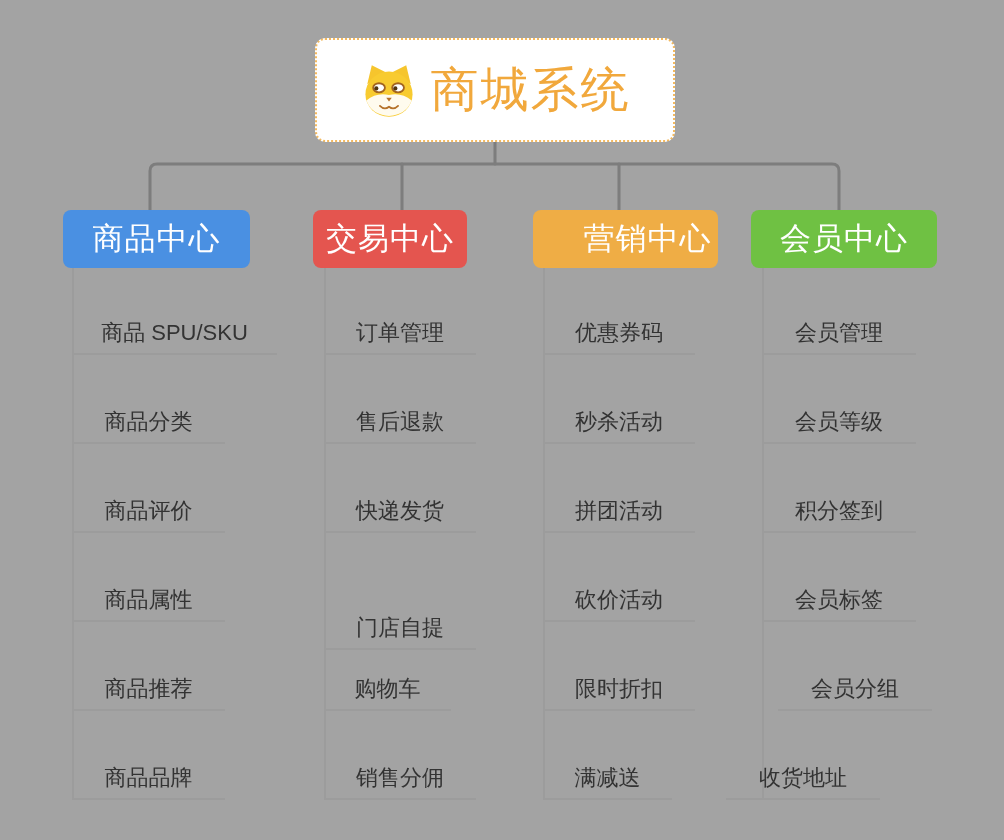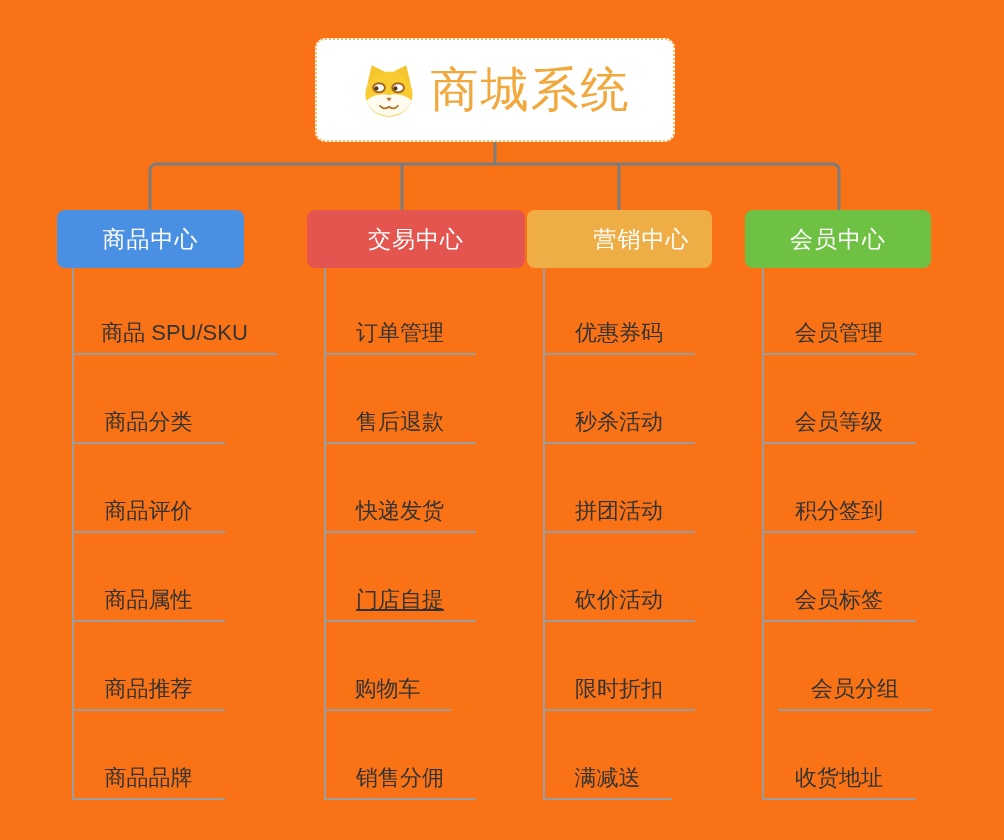--- a/index.html
+++ b/index.html
@@ -24,38 +24,39 @@
   }
   .root-title{
     font-size:48px;
     letter-spacing:2px;
     white-space:nowrap;
   }
   .branch-node{
     position:absolute;top:210px;height:58px;
     border-radius:8px;
     display:flex;align-items:center;justify-content:center;
-    color:#FFFFFF;font-size:23px;letter-spacing:1px;
+    color:#FFFFFF;font-size:31px;letter-spacing:1px;
     box-sizing:border-box;
+    margin-left:6px;
   }
   .subtopic{
     position:absolute;height:48px;
     box-sizing:border-box;
     border-bottom:2px solid #9C9C9C;
     display:flex;align-items:flex-end;justify-content:center;
     padding-bottom:5px;
     font-size:22px;color:#333333;
     white-space:nowrap;
   }
   .doge{flex:0 0 auto;}
 </style>
 </head>
 <body>
 
-<div class="canvas" style="background: #f97316;">
+<div class="canvas" style="background: #a3a3a3;">
 
   <svg class="connectors" viewBox="0 0 1004 840">
     <g>
       <path class="main-link" d="M495 141 L495 164" style="stroke: rgb(125, 125, 125);"></path>
       <path class="main-link" d="M150 210 L150 171 Q150 164 157 164 L832 164 Q839 164 839 171 L839 210" style="stroke: rgb(125, 125, 125);"></path>
       <path class="main-link" d="M402 164 L402 210" style="stroke: rgb(125, 125, 125);"></path>
       <path class="main-link" d="M619 164 L619 210" style="stroke: rgb(125, 125, 125);"></path>
     </g>
     <g>
       <path class="trunk-link" d="M73 267 L73 799" style="stroke: rgb(156, 156, 156);"></path>
@@ -77,21 +78,21 @@
       <circle cx="39" cy="27.7" r="2.3" fill="#53350F"></circle>
       <path d="M29,38 L35,38 L32,42 Z" fill="#B5722B"></path>
       <path d="M22,47 Q27,52 32,48 Q37,52 42,47" stroke="#B5722B" stroke-width="2" fill="none" stroke-linecap="round"></path>
     </svg>
     <span class="root-title" style="color: rgb(241, 168, 60);">商城系统</span>
   </div>
 
   <div class="branch-node" style="left: 57px; width: 187px; background: rgb(74, 144, 226);">
     <span>商品中心</span>
   </div>
-  <div class="branch-node" style="left: 307px; width: 218px; background: rgb(228, 85, 79);">
+  <div class="branch-node" style="left: 307px; width: 154px; background: rgb(228, 85, 79);">
     <span>交易中心</span>
   </div>
   <div class="branch-node" style="left: 527px; width: 185px; background: rgb(239, 173, 69); padding-left: 44px;">
     <span>营销中心</span>
   </div>
   <div class="branch-node" style="left: 745px; width: 186px; background: rgb(111, 193, 67);">
     <span>会员中心</span>
   </div>
 
   <div class="subtopic" style="left:72px;top:307px;width:205px;">
@@ -115,21 +116,21 @@
 
   <div class="subtopic" style="left:324px;top:307px;width:152px;">
     <span>订单管理</span>
   </div>
   <div class="subtopic" style="left:324px;top:396px;width:152px;">
     <span>售后退款</span>
   </div>
   <div class="subtopic" style="left:324px;top:485px;width:152px;">
     <span>快递发货</span>
   </div>
-  <div class="subtopic" style="left:324px;top:574px;width:152px;text-decoration:underline;">
+  <div class="subtopic" style="left:324px;top:602px;width:152px;">
     <span>门店自提</span>
   </div>
   <div class="subtopic" style="left:324px;top:663px;width:127px;">
     <span>购物车</span>
   </div>
   <div class="subtopic" style="left:324px;top:752px;width:152px;">
     <span>销售分佣</span>
   </div>
 
   <div class="subtopic" style="left:543px;top:307px;width:152px;">
@@ -159,17 +160,17 @@
   </div>
   <div class="subtopic" style="left:762px;top:485px;width:154px;">
     <span>积分签到</span>
   </div>
   <div class="subtopic" style="left:762px;top:574px;width:154px;">
     <span>会员标签</span>
   </div>
   <div class="subtopic" style="left:762px;top:663px;width:154px;margin-left:16px;">
     <span>会员分组</span>
   </div>
-  <div class="subtopic" style="left:762px;top:752px;width:154px;">
+  <div class="subtopic" style="left:726px;top:752px;width:154px;">
     <span>收货地址</span>
   </div>
 
 </div>
 
 </body></html>

